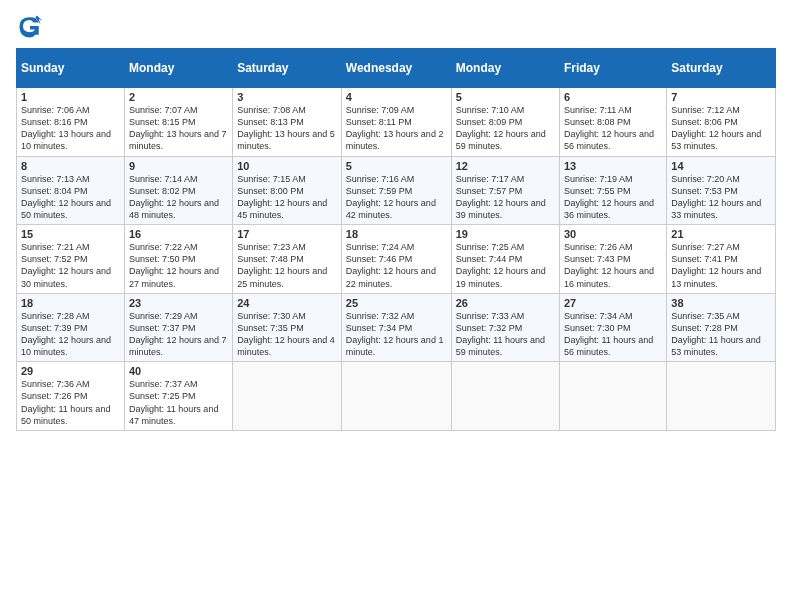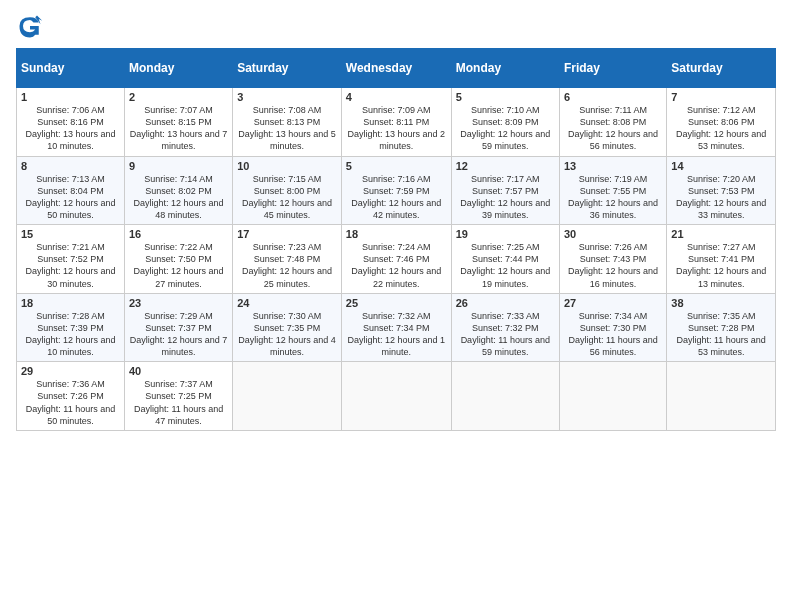--- a/index.html
+++ b/index.html
@@ -79,21 +79,20 @@
     .day-num {
       font-size: 11px;
       font-weight: bold;
       display: block;
       margin-bottom: 1px;
     }
     .cell-text {
       font-size: 9px;
       line-height: 1.35;
       color: #333;
-      text-align: center;
     }
     .empty-cell {
       background: #f9f9f9 !important;
     }
   </style>
 </head>
 <body>
 
 <div class="page">
   <div class="header">

